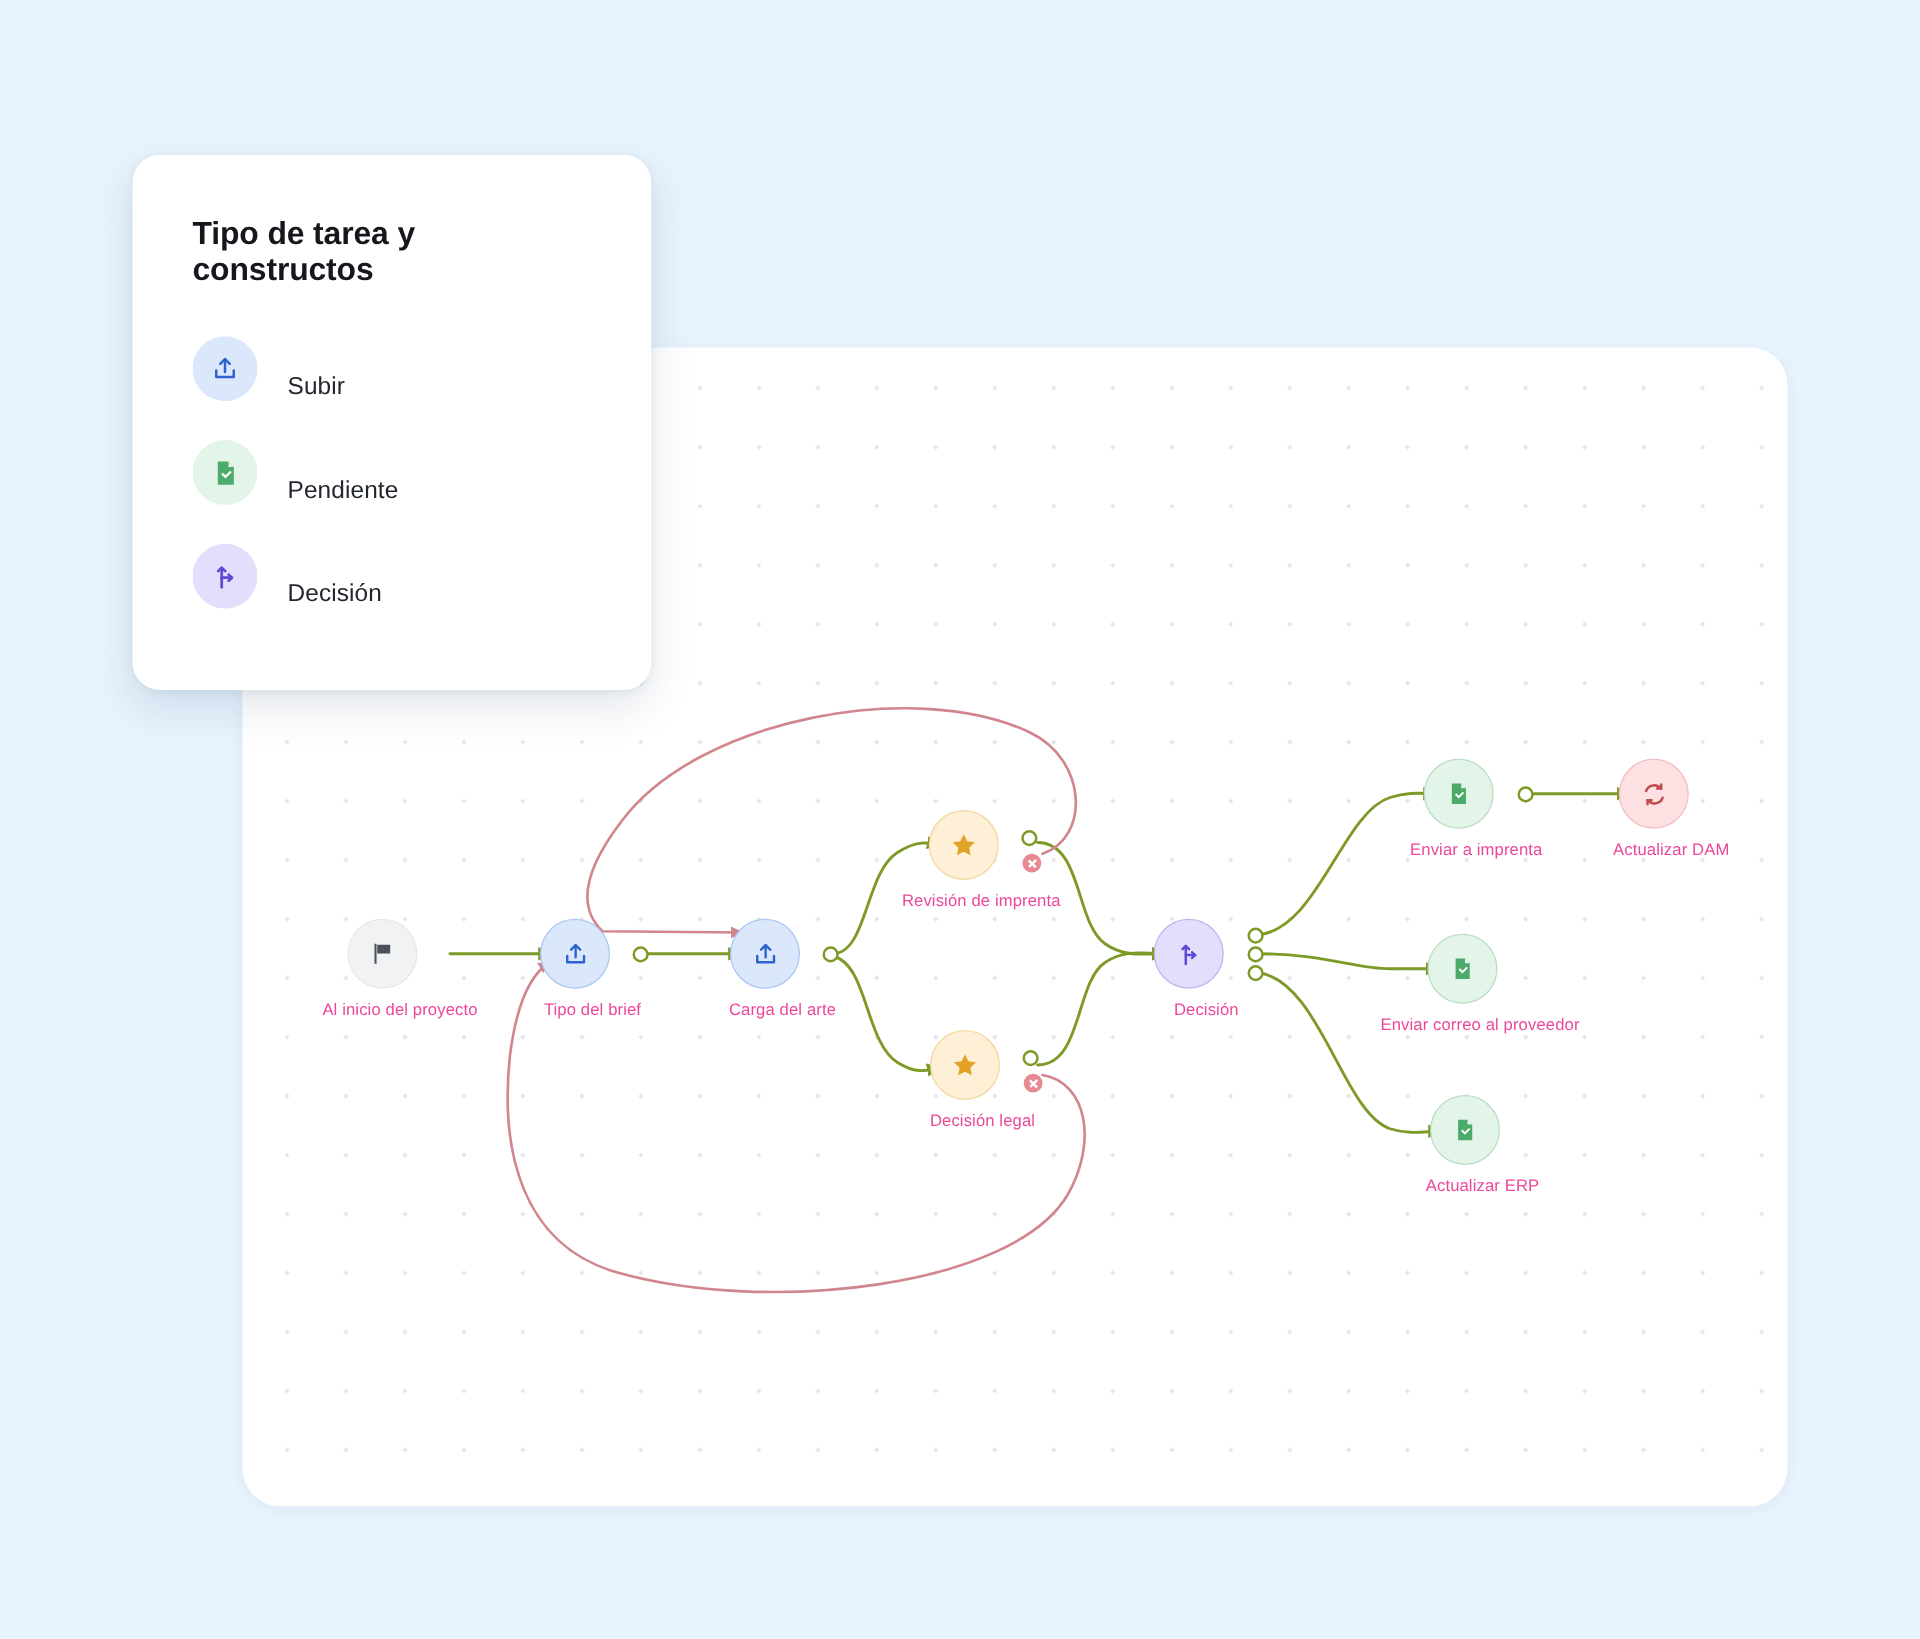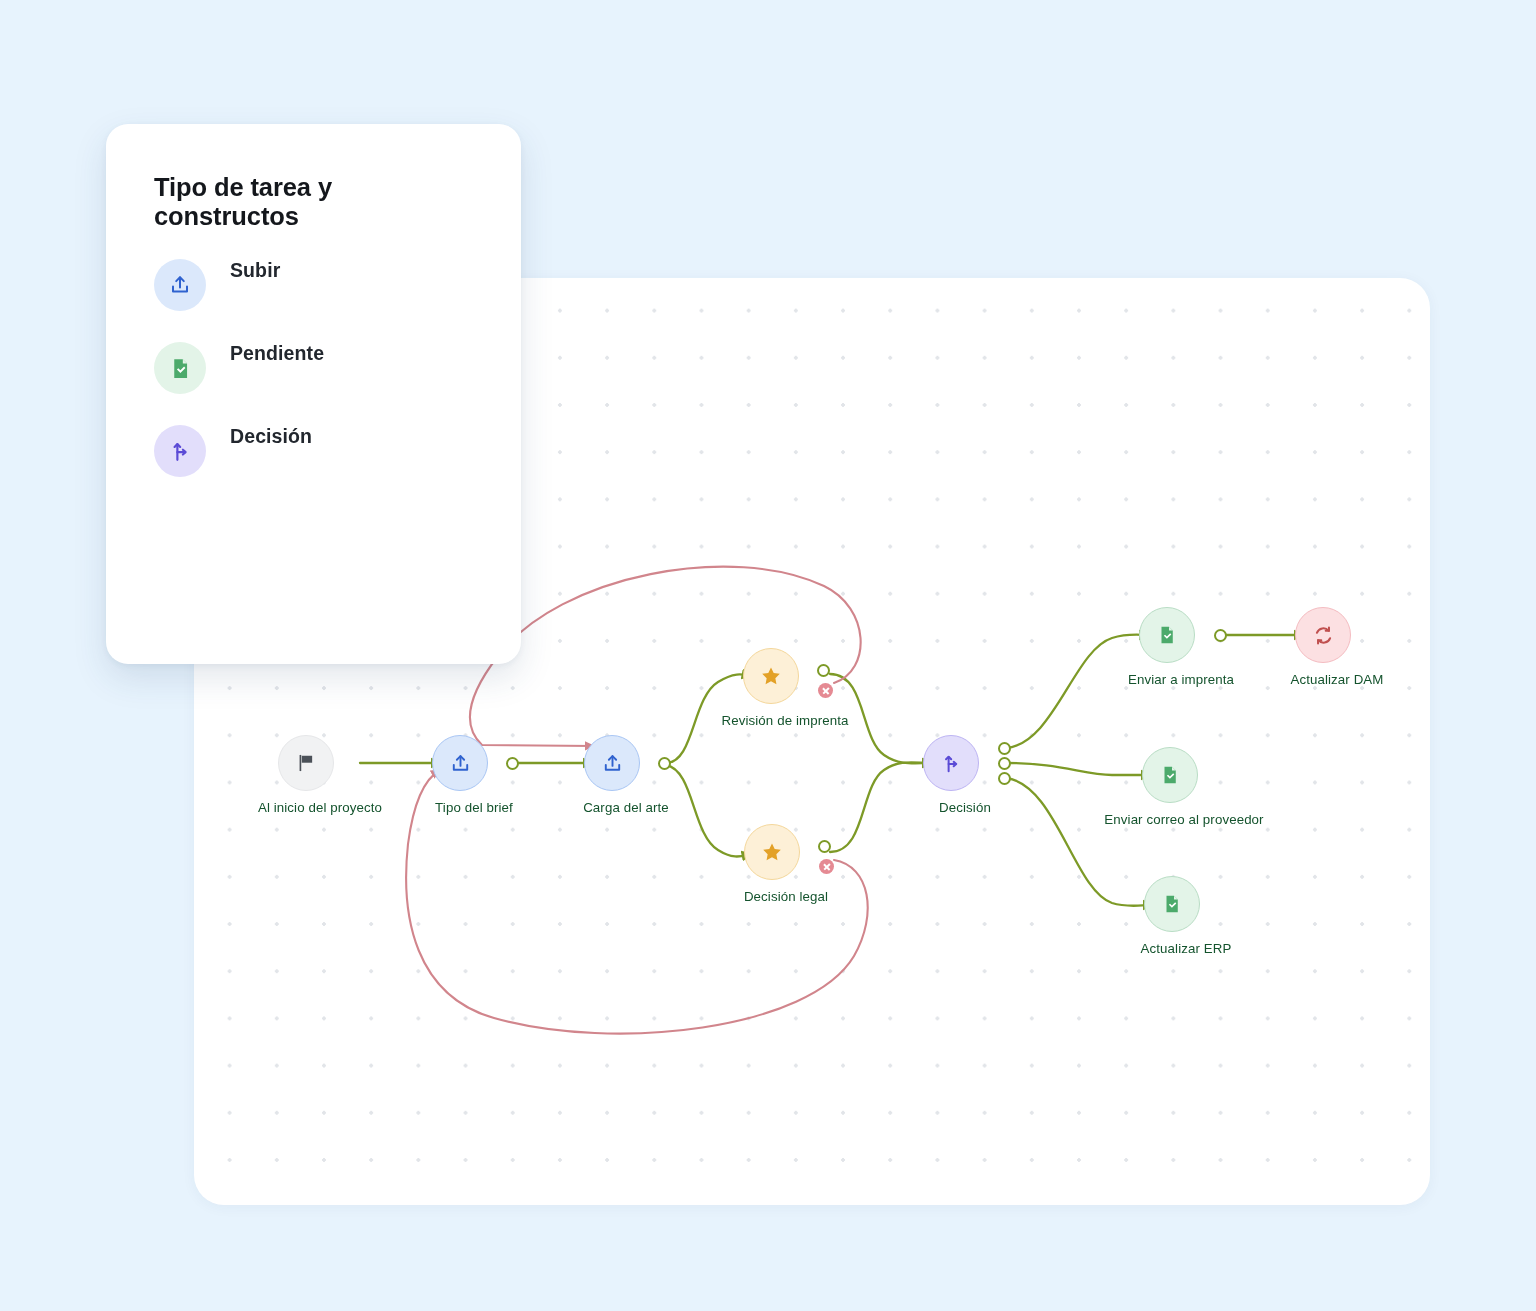--- a/index.html
+++ b/index.html
@@ -40,21 +40,21 @@
   .node-circle{
     width:56px; height:56px; border-radius:50%;
     display:flex; align-items:center; justify-content:center;
     border:1.3px solid transparent;
     position:relative;
     margin-left:-28px;
   }
   .node-label{
     margin-top:9px;
     font-size:13.3px;
-    color:#14532d;
+    color:#ec4899;
     white-space:nowrap;
     letter-spacing:.1px;
   }
   .node-circle svg{ display:block; }
 
   .n-start  { background:#f1f2f3; border-color:#e6e7e9; }
   .n-upload { background:#dbe8fb; border-color:#a9c6f4; }
   .n-review { background:#fdf0d7; border-color:#f4d79b; }
   .n-pending{ background:#e3f4e8; border-color:#b9ddc5; }
   .n-update { background:#fce0e2; border-color:#f4bcc1; }
@@ -82,39 +82,38 @@
     content:"";
     position:absolute;
     width:7.5px; height:1.6px; background:#fff;
     transform:rotate(-45deg);
   }
 
   
   #legend-card{
     position:absolute;
     left:106px; top:124px;
-    width:415px; height:540px;
+    width:415px; height:428px;
     background:#ffffff;
     border-radius:22px;
     box-shadow:0 14px 34px rgba(40,70,110,0.13), 0 2px 6px rgba(40,70,110,0.06);
     z-index:20;
     padding:49px 48px 0 48px;
   }
   #legend-title{
     font-size:25.5px;
     font-weight:bold;
     color:#14171c;
     letter-spacing:-0.1px;
     margin:0 0 28px 0;
   }
   .legend-item{
-    display:flex; align-items:flex-start;
+    display:flex; align-items:flex-end;
     height:62px;
     margin-bottom:21px;
-    font-weight:bold;
   }
   .legend-icon{
     width:52px; height:52px; border-radius:50%;
     flex:0 0 52px;
     display:flex; align-items:center; justify-content:center;
     border:1.3px solid transparent;
   }
   .legend-text{
     margin-left:24px;
     font-size:19.5px;

